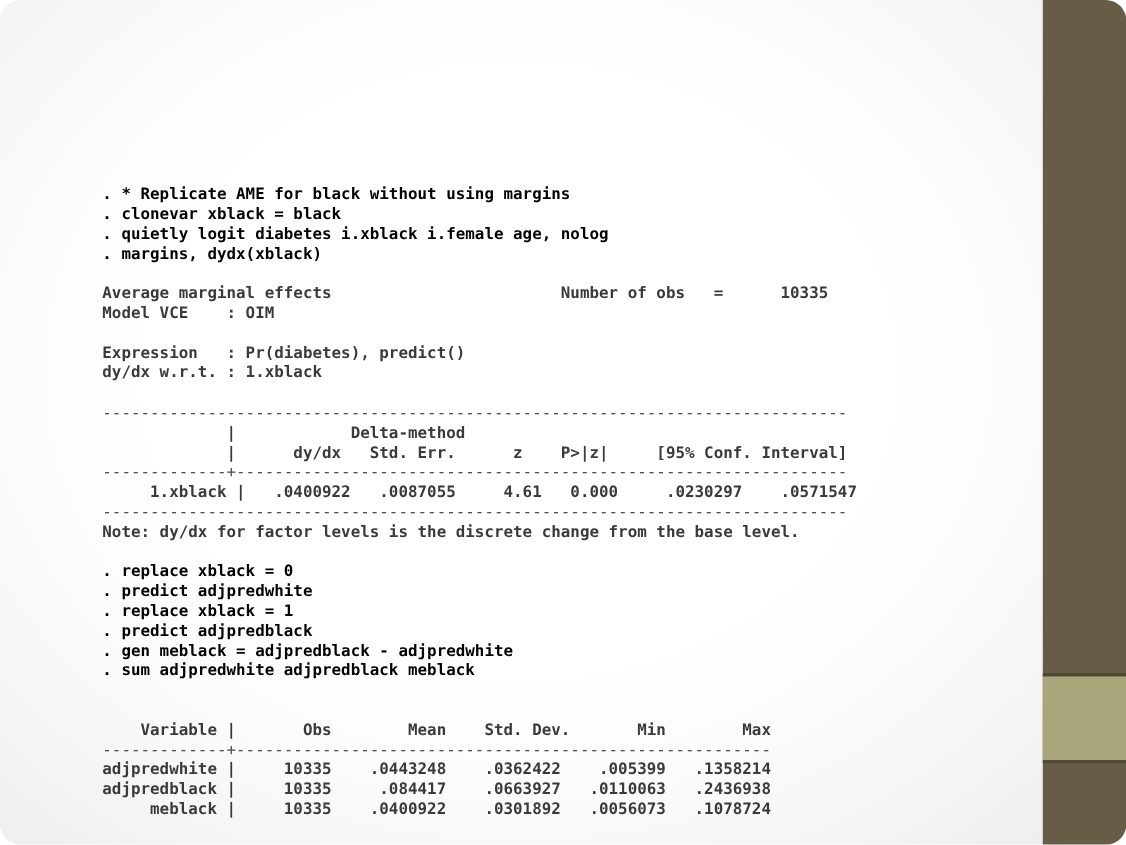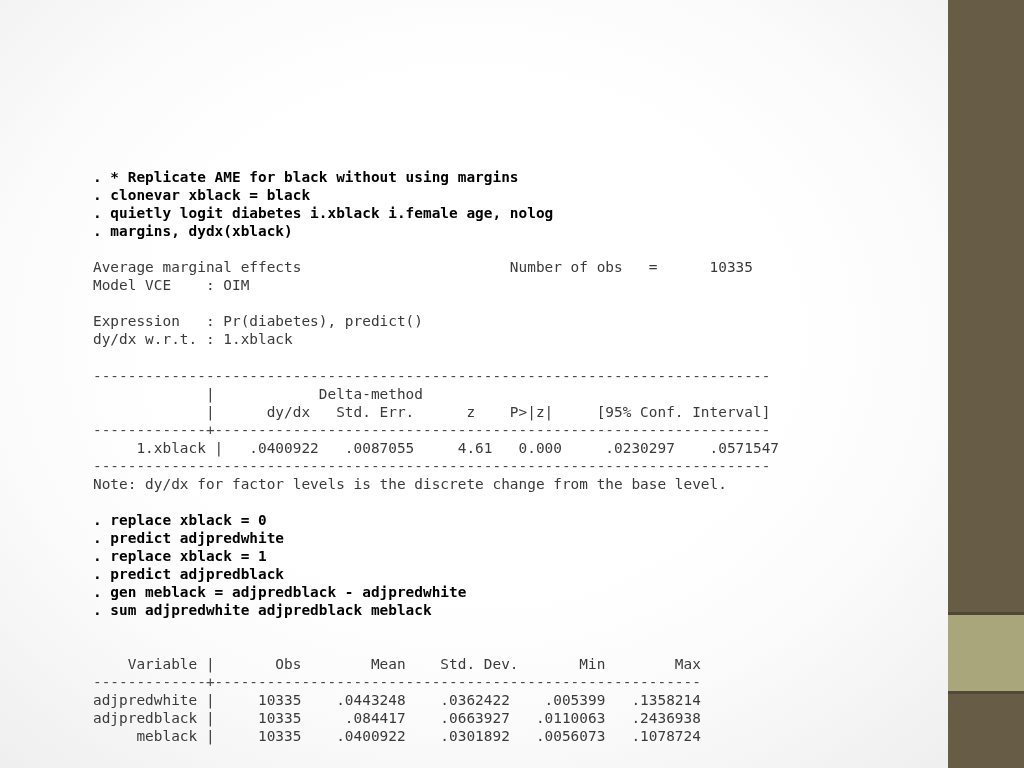--- a/index.html
+++ b/index.html
@@ -19,20 +19,21 @@
     width: 1024px;
     height: 768px;
     overflow: hidden;
     background:
       radial-gradient(ellipse 760px 620px at 46% 44%,
         #ffffff 0%,
         #ffffff 42%,
         #fbfbfb 62%,
         #f3f3f3 82%,
         #ececed 100%);
+    border-radius: 19px;
   }
 
   
   #right-bar {
     position: absolute;
     left: 948px;
     top: 0;
     width: 76px;
     height: 768px;
     background: #675d46;
@@ -76,21 +77,21 @@
   }
   #console .line {
     white-space: pre;
     min-height: 18.05px;
   }
   #console .cmd {
     font-weight: bold;
     color: #000000;
   }
   #console .out {
-    font-weight: normal;
+    font-weight: bold;
     color: #3a3a3a;
   }
   #console .rule {
     font-weight: normal;
     color: #4a4a4a;
   }
   #console .blank {
     min-height: 18.05px;
   }
 </style>

